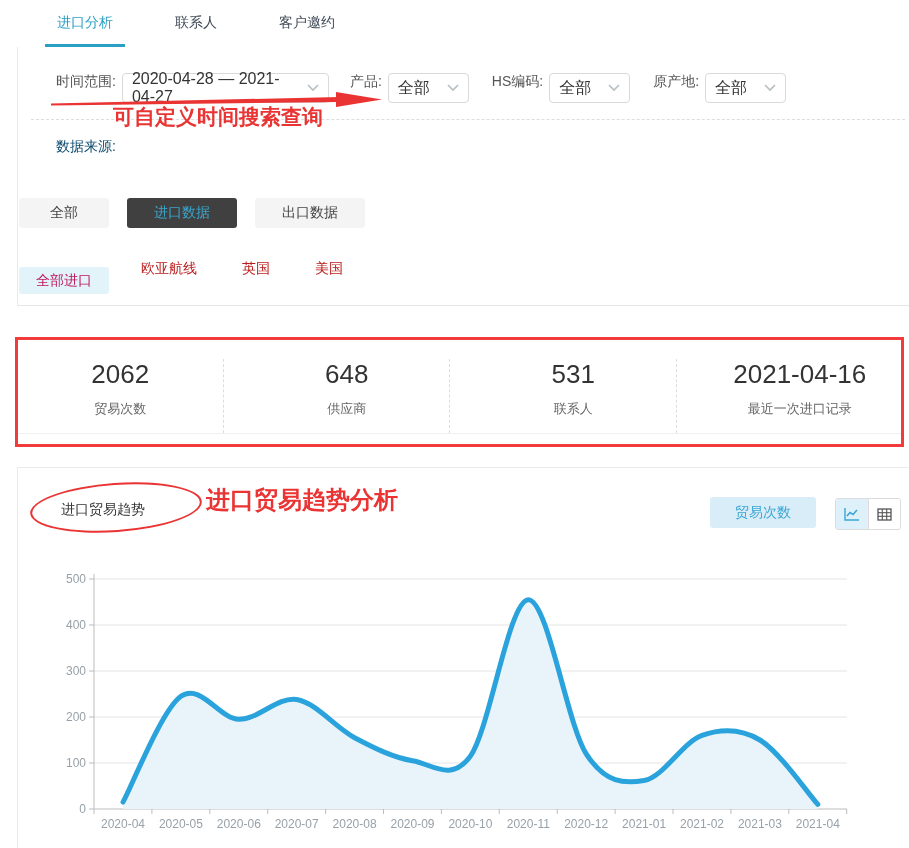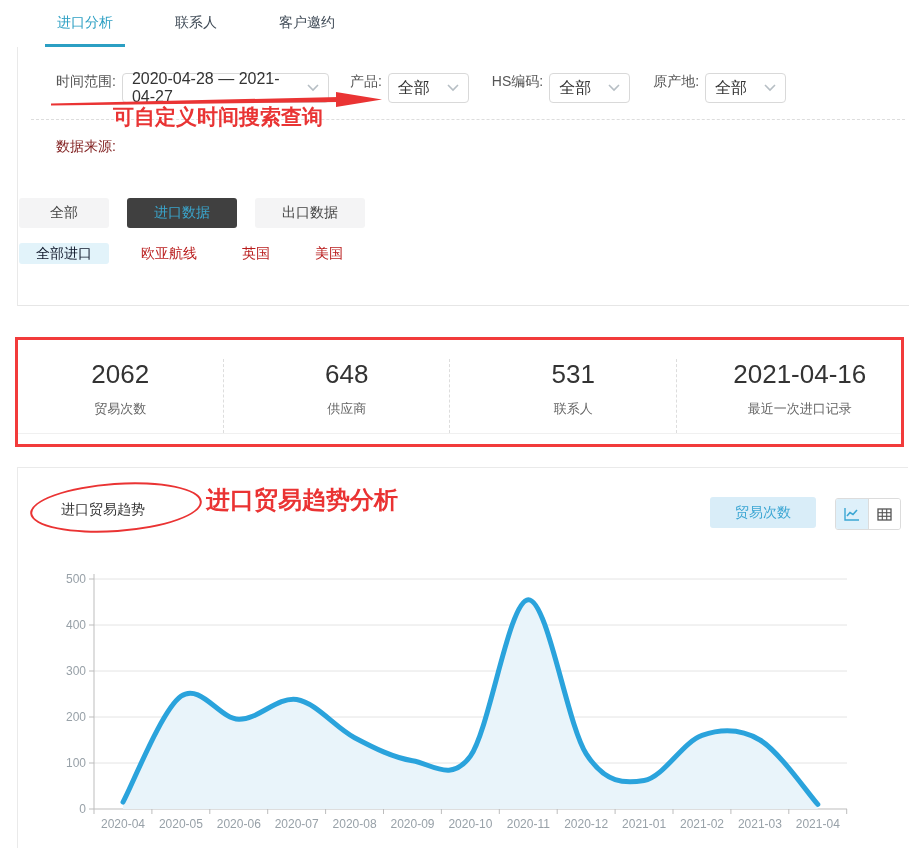--- a/index.html
+++ b/index.html
@@ -18,29 +18,29 @@
   .filter-row { position:absolute; left:38px; top:26px; display:flex; align-items:flex-start; }
   .flabel { font-size:14px; color:#555; margin-right:6px; white-space:nowrap; }
   .select { height:30px; border:1px solid #d9d9d9; border-radius:4px; background:#fff;
     display:flex; align-items:center; justify-content:space-between; padding:0 9px; font-size:16px; color:#333; cursor:pointer; }
   .sel-date { width:207px; margin-right:21px; }
   .sel-sm { width:81px; margin-right:23px; }
   .chev { width:12px; height:8px; margin-left:6px; flex:none; }
   .dashed-line { position:absolute; left:13px; right:4px; top:72px; border-top:1px dashed #ddd; }
   .arrow-svg { position:absolute; left:33px; top:44px; pointer-events:none; }
   .note1 { position:absolute; left:95px; top:56px; font-size:21px; font-weight:600; color:#e93434; white-space:nowrap; pointer-events:none; }
-  .datasource { position:absolute; left:38px; top:91px; font-size:14px; color:#7f1d1d; }
+  .datasource { position:absolute; left:38px; top:91px; font-size:14px; color:#0c4a6e; }
   .type-btns { position:absolute; left:1px; top:151px; display:flex; gap:18px; }
   .tbtn { height:30px; min-width:90px; padding:0 27px; border:none; border-radius:3px;
     background:#f4f4f5; color:#444; font-size:14px; cursor:pointer; font-family:inherit; white-space:nowrap; }
   .tbtn.active { background:#404040; color:#3aa6cd; }
   .route-tabs { position:absolute; left:1px; top:196px; display:flex; align-items:center; gap:45px; }
   .rtab { font-size:14px; color:#b91c1c; cursor:pointer; white-space:nowrap; }
-  .rtab.active { background:#e2f3fa; color:#0f172a; border-radius:3px; height:21px; min-width:90px;
-    display:flex; align-items:center; justify-content:center; margin-right:-13px; }
+  .rtab.active { background:#e2f3fa; color:#be185d; border-radius:3px; height:27px; min-width:90px;
+    display:flex; align-items:center; justify-content:center; margin-right:-13px;margin-top:24px; }
 
   
   .stats-card { position:absolute; left:18px; top:340px; width:884px; height:94px;
     border-bottom:1px solid #f0f0f0; display:flex; padding-top:19px; background:#fff;gap:21px; }
   .stat { flex:1; text-align:center; }
   .stat:not(:last-child) { border-right:1px dashed #ddd; }
   .stat-val { font-size:26px; color:#333; }
   .stat-lbl { font-size:13px; color:#666; margin-top:10px; }
   .stats-annot { position:absolute; left:15px; top:337px; width:889px; height:110px;
     border:3px solid #f23b3b; pointer-events:none; }

